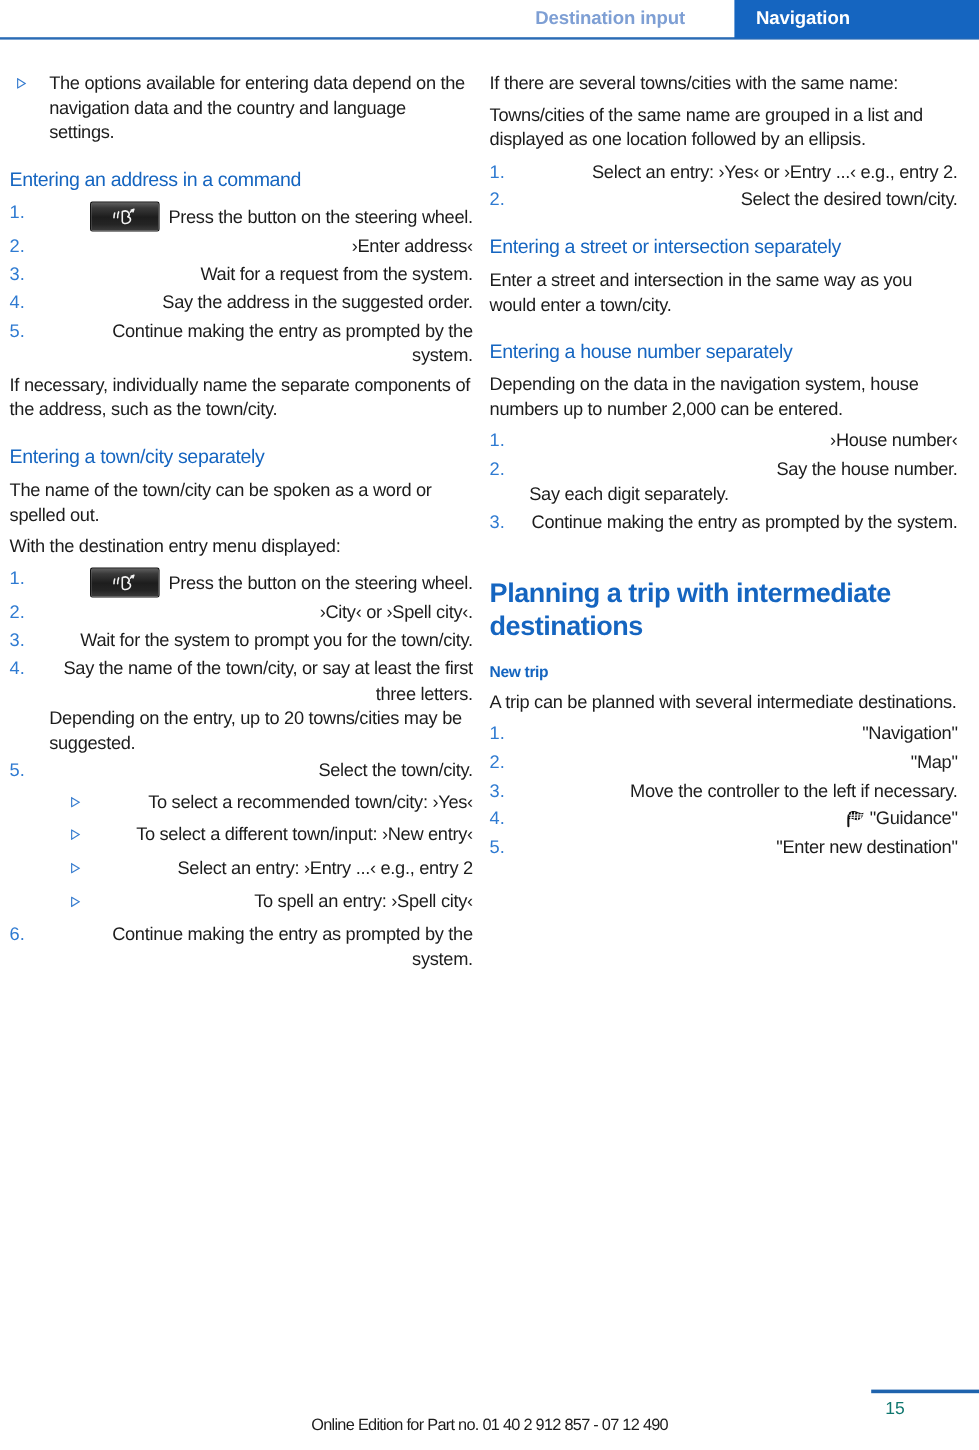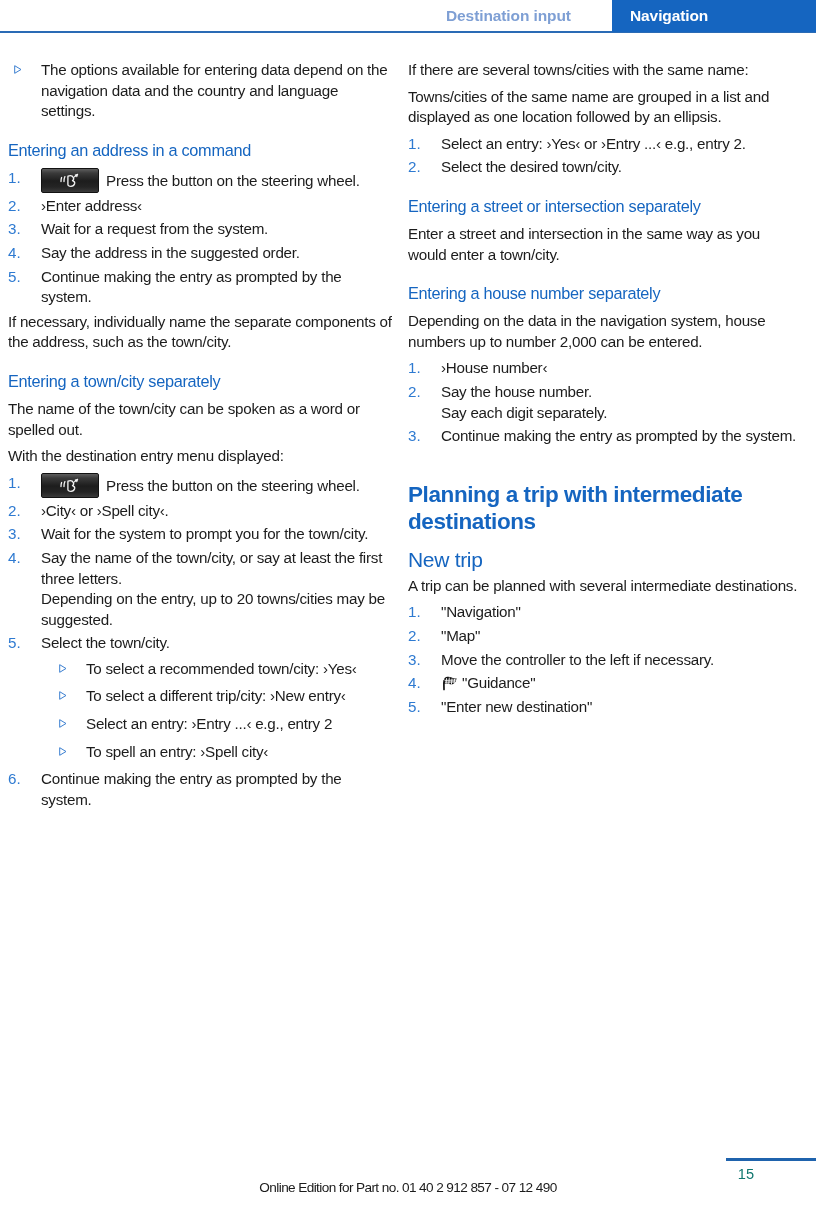--- a/index.html
+++ b/index.html
@@ -100,22 +100,22 @@
     color: #1565c0;
     font-size: 22.5px;
     font-weight: bold;
     line-height: 27px;
     letter-spacing: -0.4px;
     margin-top: 34px;
     margin-bottom: 14px;
   }
   h3.subsection {
     color: #1565c0;
-    font-size: 21px;
-    font-weight: normal;
+    font-size: 13px;
+    font-weight: bold;
     line-height: 21px;
     letter-spacing: -0.3px;
     margin-top: 4px;
     margin-bottom: 6px;
   }
 
   
   ol.steps { list-style: none; margin: 0 0 4px 0; }
   ol.steps > li {
     position: relative;
@@ -124,21 +124,21 @@
     min-height: 20px;
   }
   ol.steps > li > .num {
     position: absolute;
     left: 0;
     top: 0;
     color: #2e7ad1;
     font-size: 15.2px;
     line-height: 20.6px;
   }
-  ol.steps > li .list-text { display: block; }
+  ol.steps > li .list-text { display: block; text-align: right; }
   .sub-text { margin-top: 2px; }
 
   
   ul.tri { list-style: none; margin: 0 0 6px 0; }
   ul.tri > li {
     position: relative;
     padding-left: 33px;
     margin-bottom: 5px;
   }
   ul.tri.nested { margin: 5px 0 5px 0; }
@@ -314,21 +314,21 @@
                 </svg>
               </span>
             <span class="list-text">To select a recommended town/city: ›Yes‹</span>
           </li>
           <li>
             <span class="tri-marker hollow">
                 <svg width="8" height="9" viewBox="0 0 8 9">
                   <path d="M0.7 0.7 L7 4.5 L0.7 8.3 Z" fill="none" stroke="#3b7fd0" stroke-width="1"></path>
                 </svg>
               </span>
-            <span class="list-text">To select a different trip/city: ›New entry‹</span>
+            <span class="list-text">To select a different town/input: ›New entry‹</span>
           </li>
           <li>
             <span class="tri-marker hollow">
                 <svg width="8" height="9" viewBox="0 0 8 9">
                   <path d="M0.7 0.7 L7 4.5 L0.7 8.3 Z" fill="none" stroke="#3b7fd0" stroke-width="1"></path>
                 </svg>
               </span>
             <span class="list-text">Select an entry: ›Entry ...‹ e.g., entry 2</span>
           </li>
           <li>

